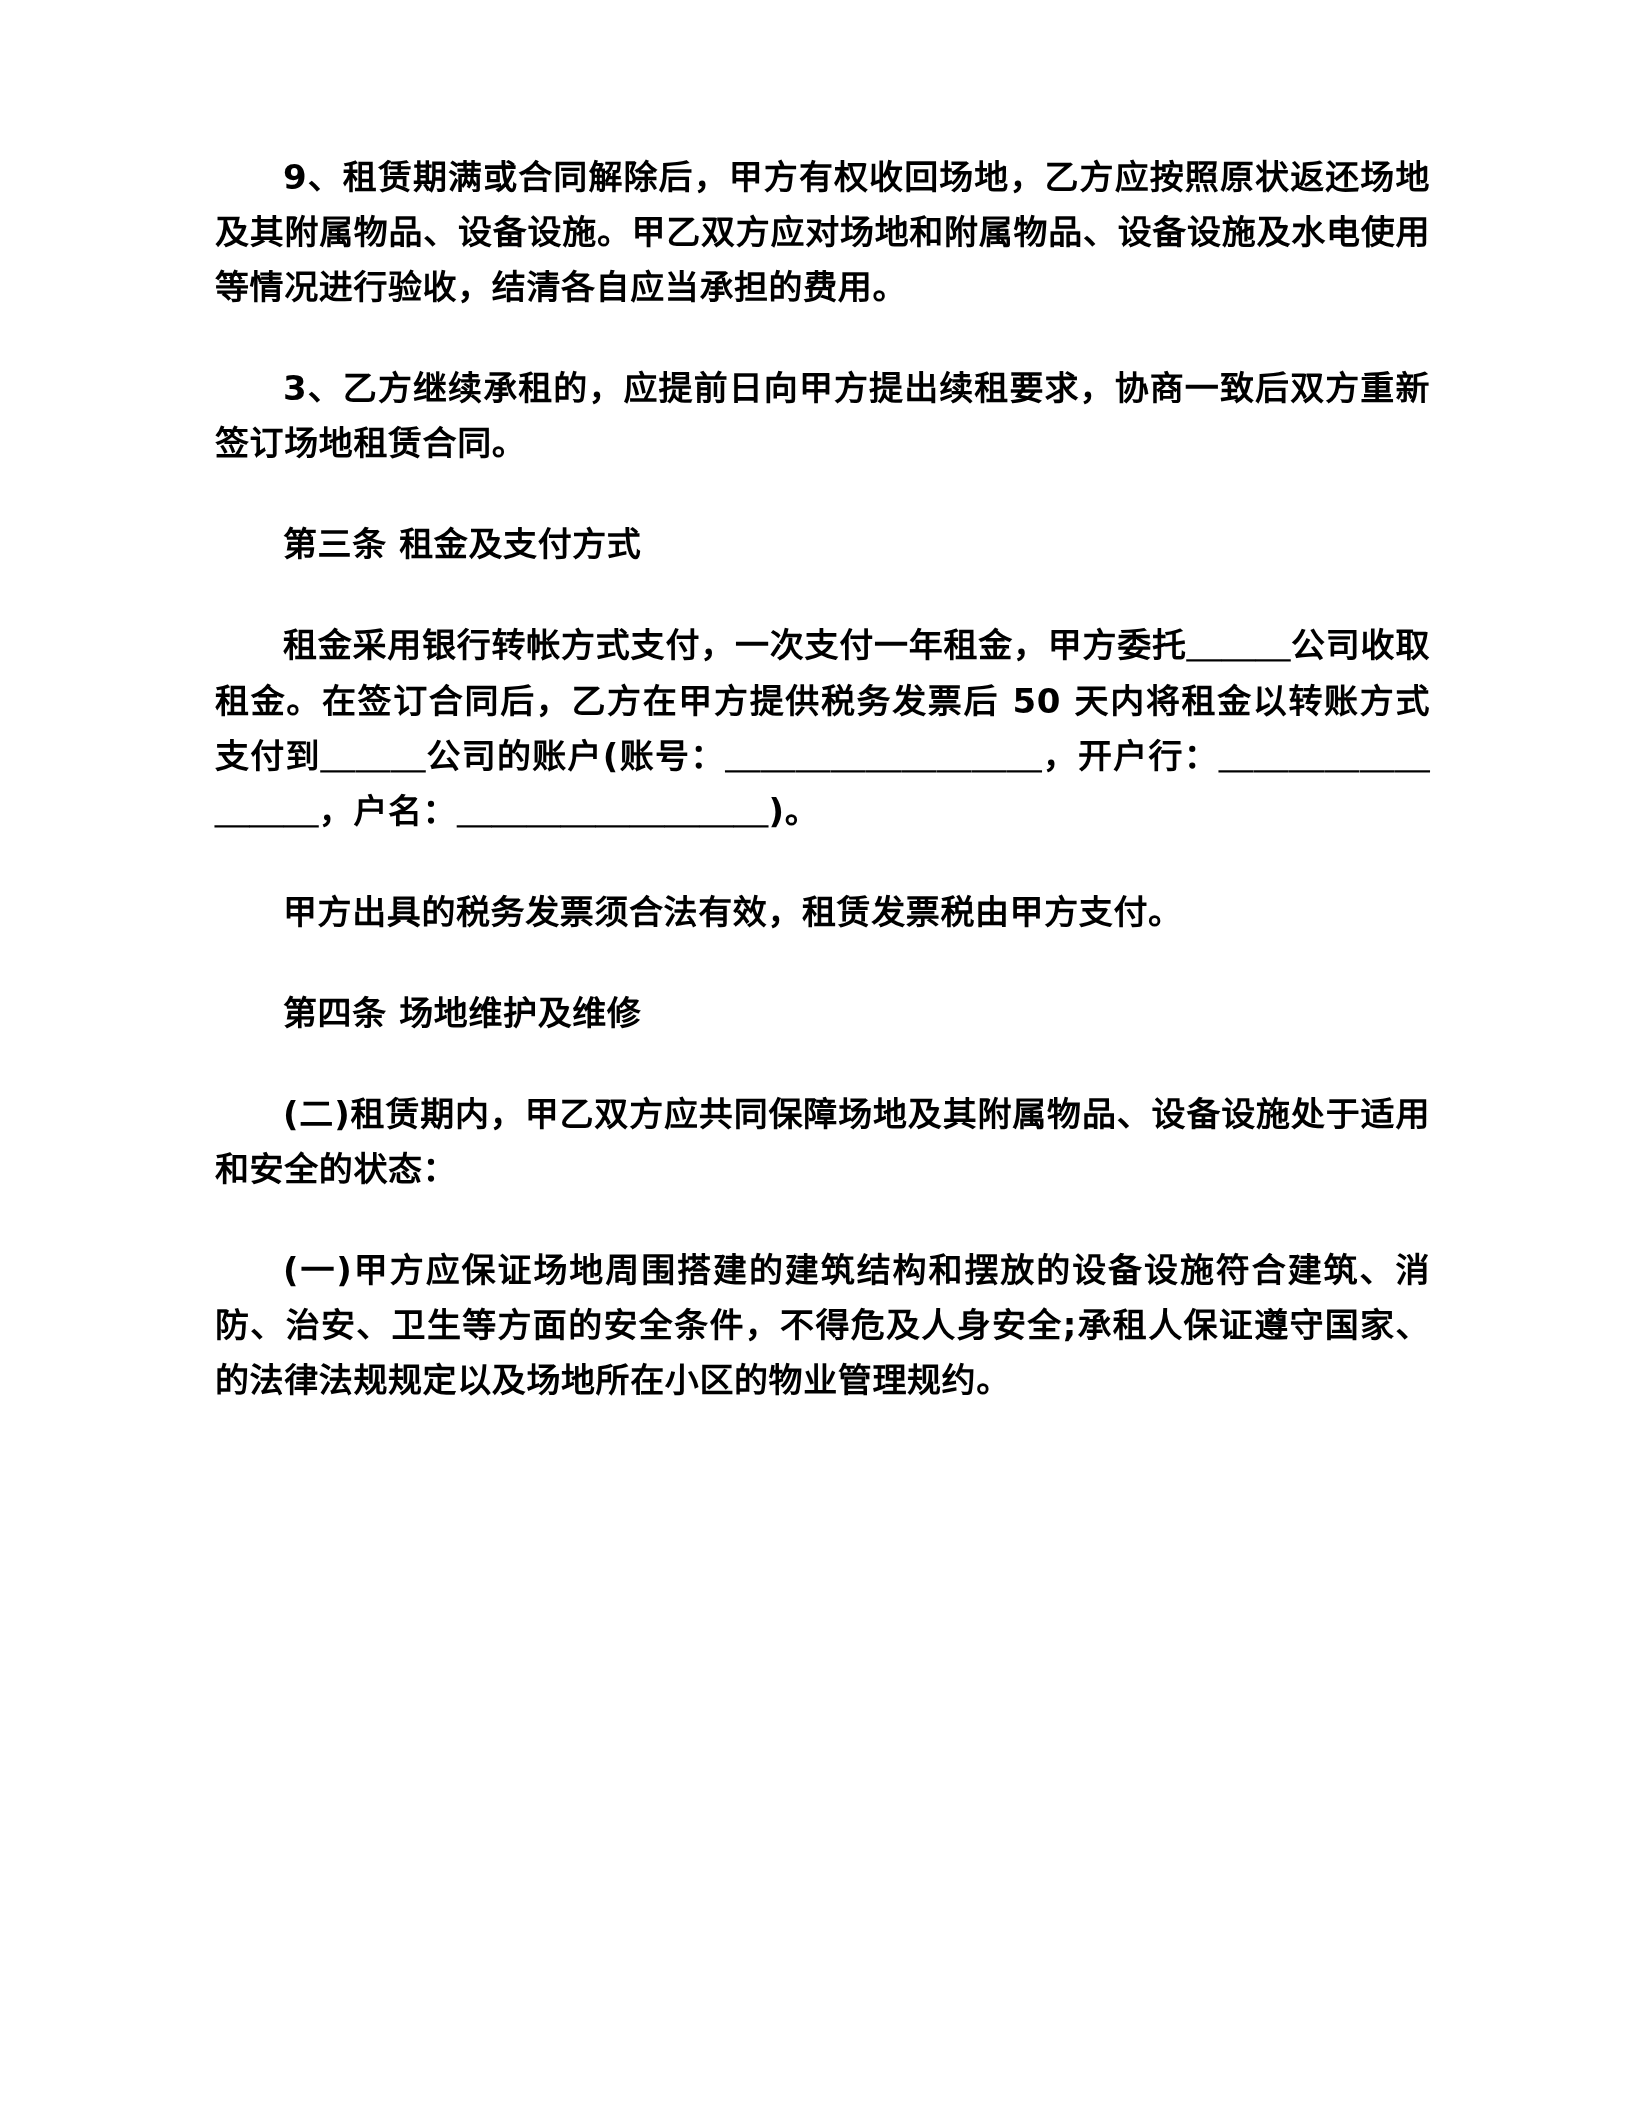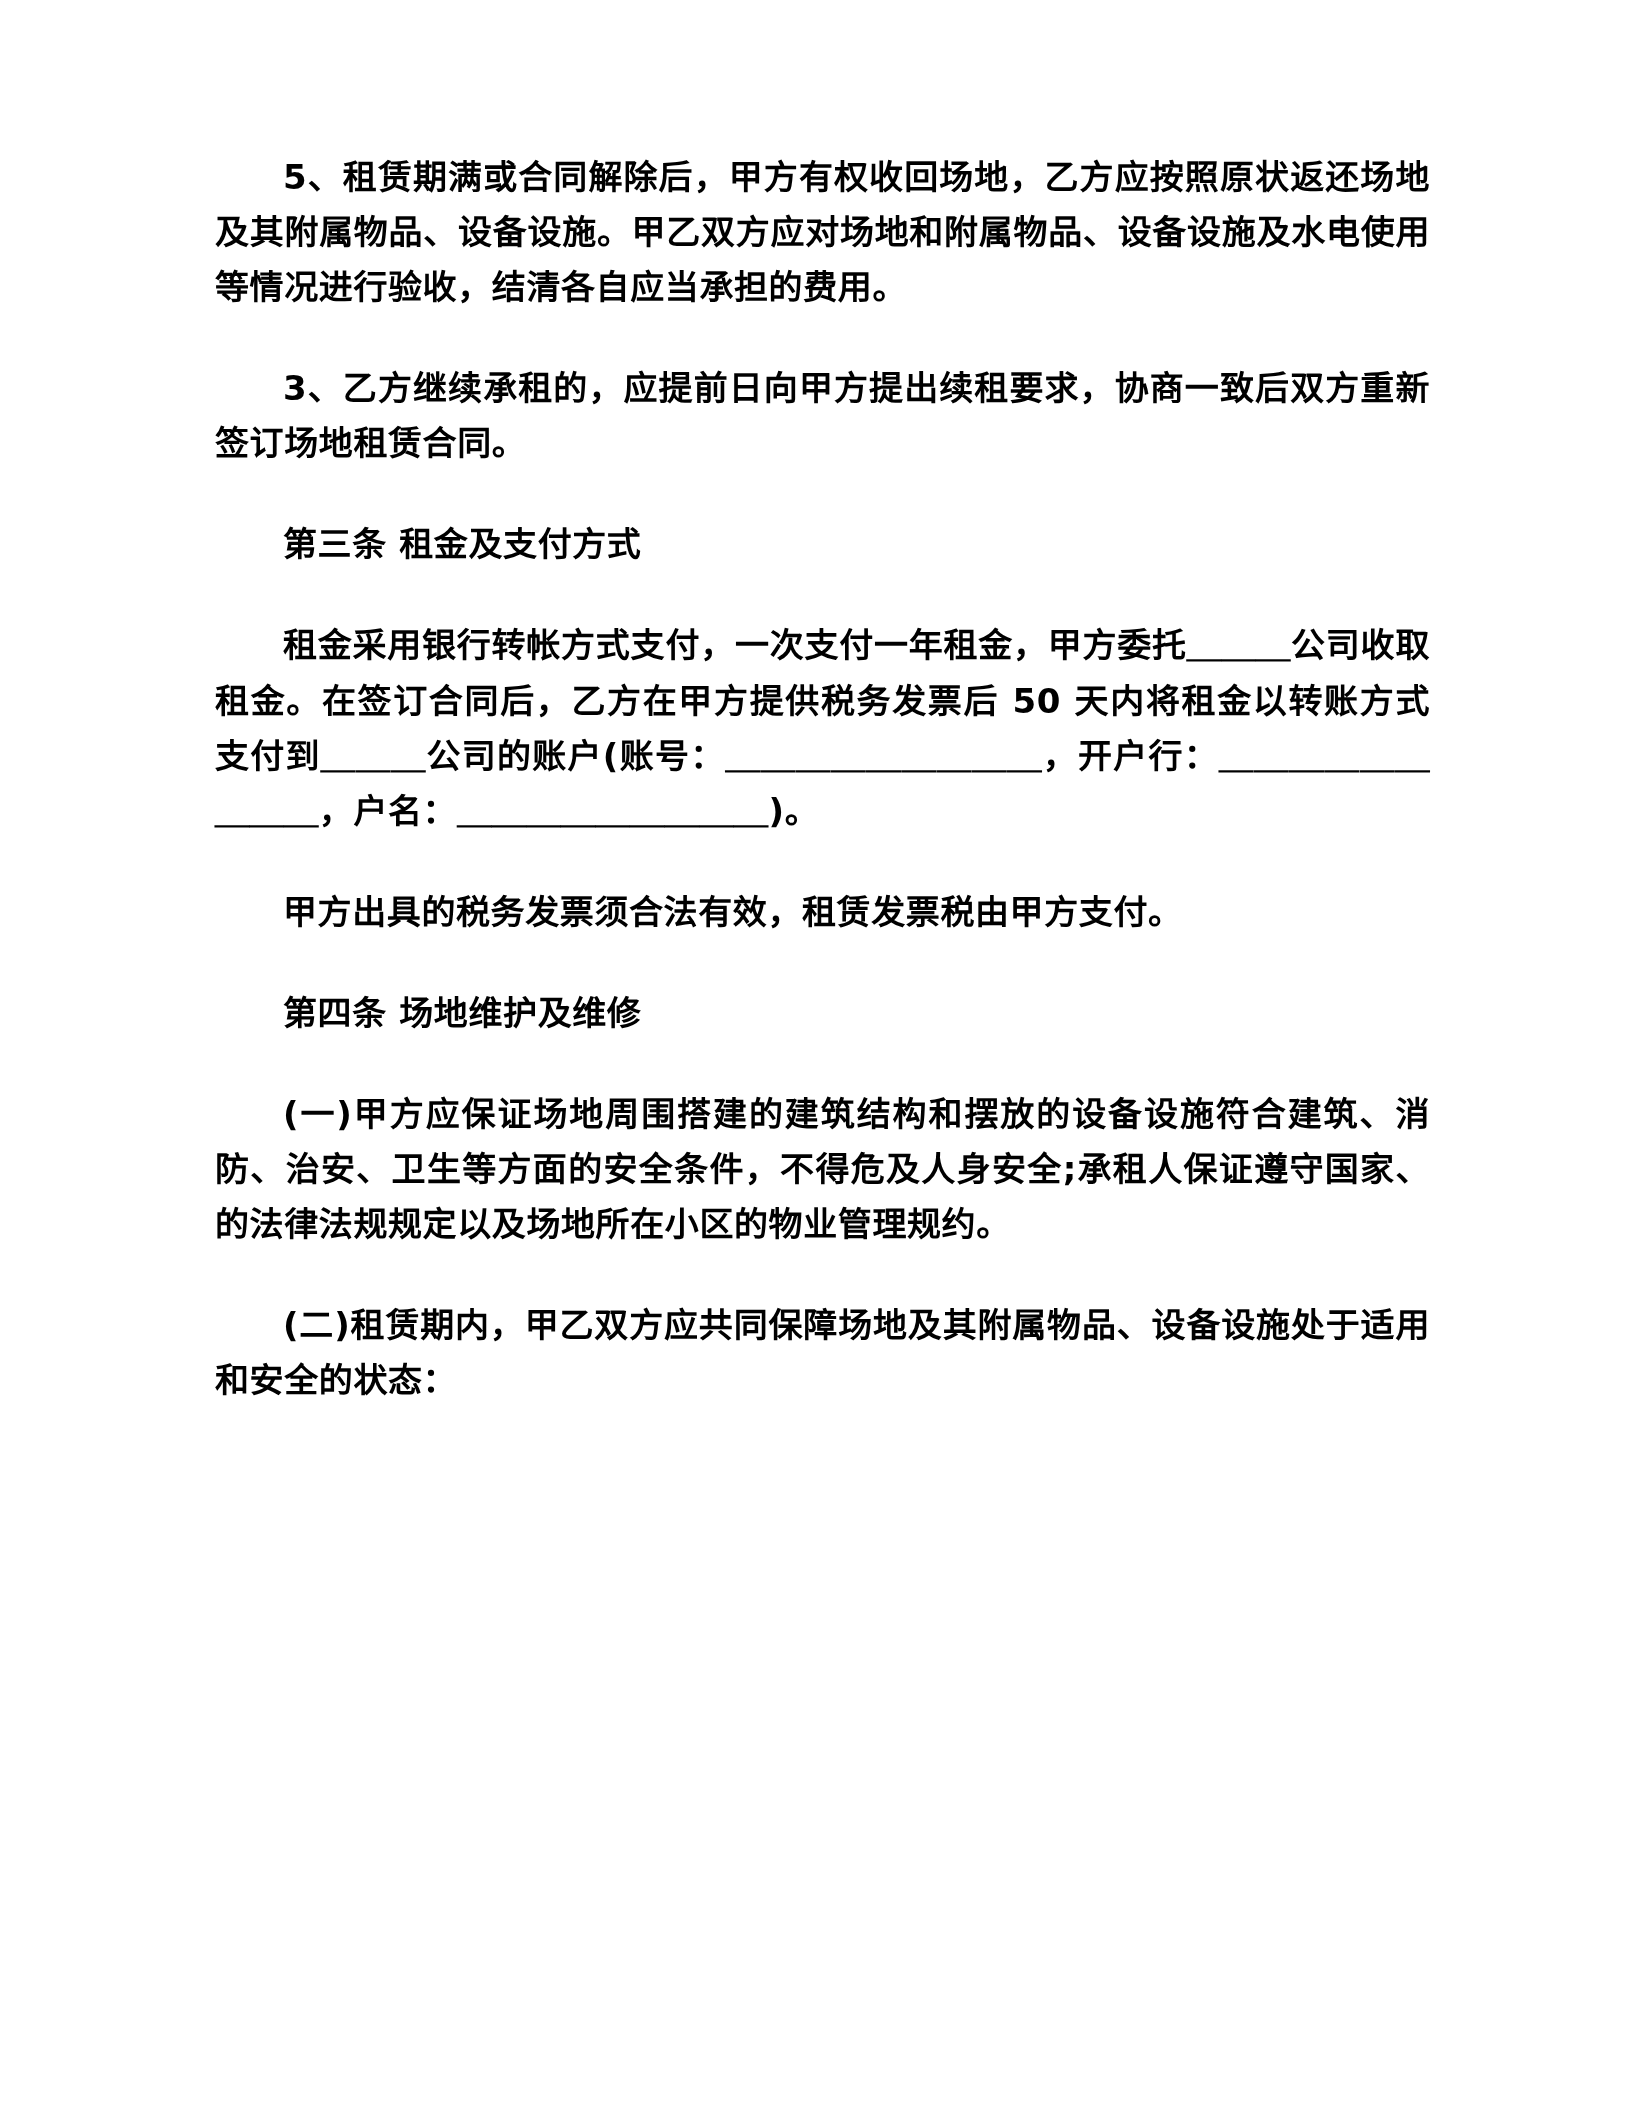--- a/index.html
+++ b/index.html
@@ -46,31 +46,31 @@
     letter-spacing: 0.6px;
     text-indent: 68px;
   }
 </style>
 </head>
 <body>
 
 <div class="page">
   <div class="doc-body">
 
-    <p class="para indent">5、租赁期满或合同解除后，甲方有权收回场地，乙方应按照原状返还场地及其附属物品、设备设施。甲乙双方应对场地和附属物品、设备设施及水电使用等情况进行验收，结清各自应当承担的费用。</p>
+    <p class="para indent">9、租赁期满或合同解除后，甲方有权收回场地，乙方应按照原状返还场地及其附属物品、设备设施。甲乙双方应对场地和附属物品、设备设施及水电使用等情况进行验收，结清各自应当承担的费用。</p>
 
     <p class="para indent">3、乙方继续承租的，应提前日向甲方提出续租要求，协商一致后双方重新签订场地租赁合同。</p>
 
     <p class="heading">第三条 租金及支付方式</p>
 
 
     <p class="para indent">租金采用银行转帐方式支付，一次支付一年租金，甲方委托＿＿＿公司收取租金。在签订合同后，乙方在甲方提供税务发票后 50 天内将租金以转账方式支付到＿＿＿公司的账户(账号：＿＿＿＿＿＿＿＿＿，开户行：＿＿＿＿＿＿＿＿＿，户名：＿＿＿＿＿＿＿＿＿)。</p>
 
     <p class="para indent">甲方出具的税务发票须合法有效，租赁发票税由甲方支付。</p>
 
     <p class="heading">第四条 场地维护及维修</p>
 
+    <p class="para indent">(二)租赁期内，甲乙双方应共同保障场地及其附属物品、设备设施处于适用和安全的状态：</p>
+
     <p class="para indent">(一)甲方应保证场地周围搭建的建筑结构和摆放的设备设施符合建筑、消防、治安、卫生等方面的安全条件，不得危及人身安全;承租人保证遵守国家、的法律法规规定以及场地所在小区的物业管理规约。</p>
-
-    <p class="para indent">(二)租赁期内，甲乙双方应共同保障场地及其附属物品、设备设施处于适用和安全的状态：</p>
 
   </div>
 </div>
 
 </body></html>

